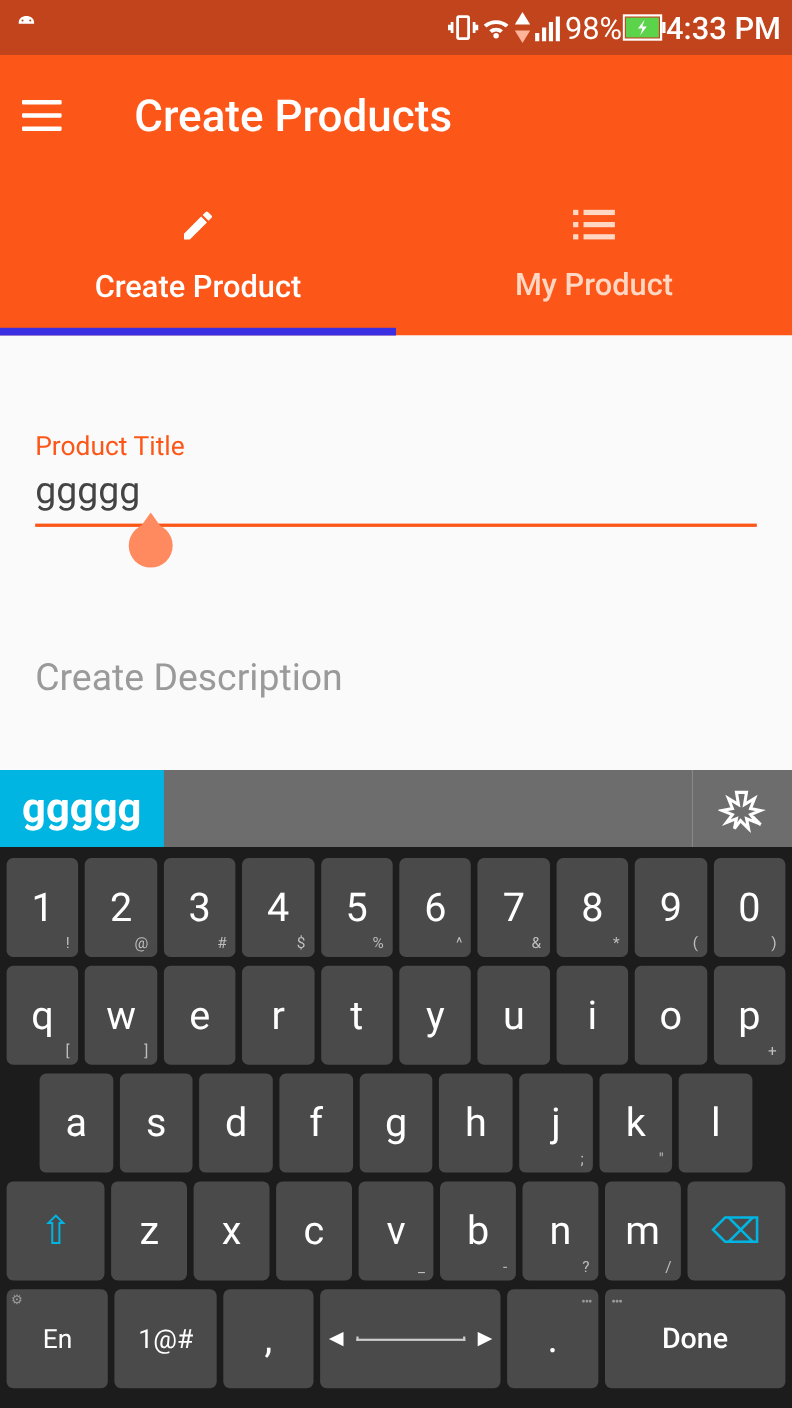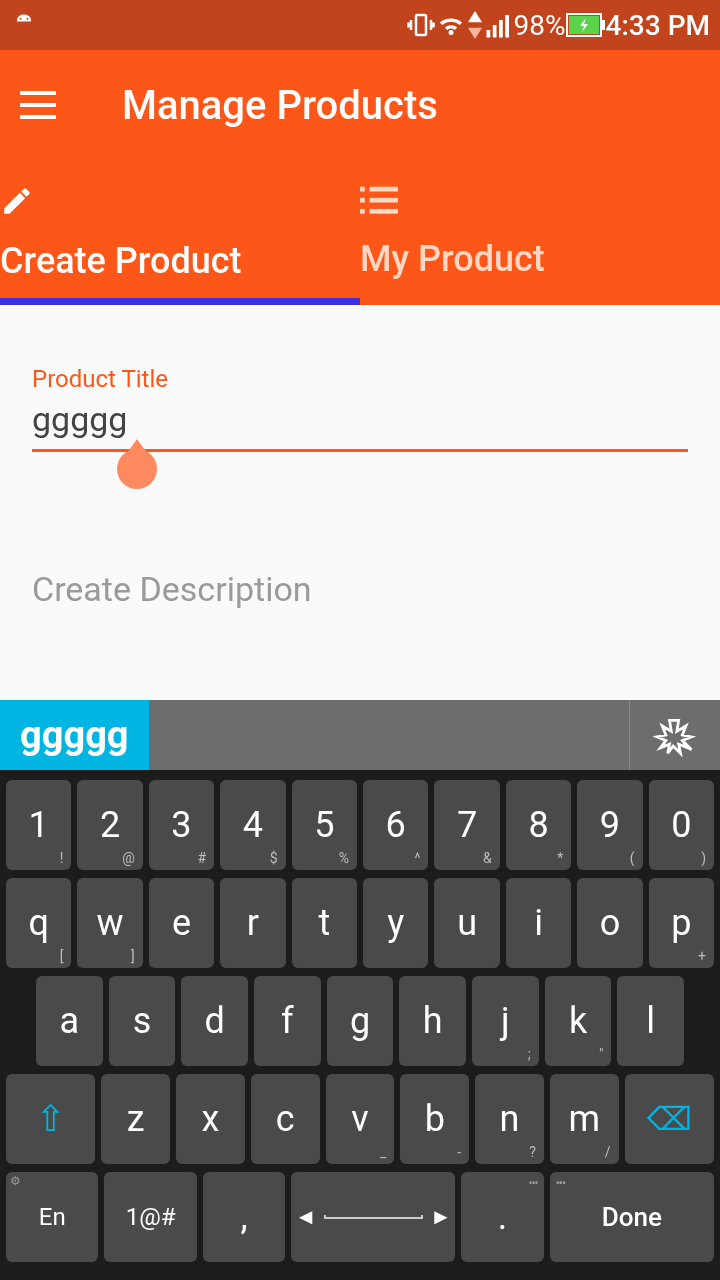--- a/index.html
+++ b/index.html
@@ -37,42 +37,42 @@
     font-size: 40px;
     font-weight: 500;
   }
 
   
   .tabs { display: flex; height: 145px; }
   .tab {
     flex: 1;
     display: flex;
     flex-direction: column;
-    align-items: flex-start;
+    align-items: center;
     justify-content: center;
     gap: 22px;
     color: #fff;
-    font-size: 36px;
+    font-size: 28px;
     font-weight: 500;
     position: relative;
   }
   .tab.inactive { color: #ffd7c3; }
   .tab.active::after {
     content: "";
     position: absolute;
     bottom: 0;
     left: 0;
     right: 0;
     height: 7px;
     background: #3a2fe2;
   }
 
   
   .content {
-    padding: 60px 32px 0;
+    padding: 87px 32px 0;
     background: #fafafa;
   }
   .field-label {
     color: #fc5619;
     font-size: 24px;
     margin-bottom: 6px;
   }
   .text-input {
     width: 100%;
     border: none;
@@ -215,21 +215,21 @@
   </div>
 </div>
 
 <div class="app-bar">
   <div class="app-bar-top">
     <div class="hamburger">
       <span></span>
         <span></span>
         <span></span>
     </div>
-    <div class="app-title">Manage Products</div>
+    <div class="app-title">Create Products</div>
   </div>
   <div class="tabs">
     <div class="tab active">
       <svg width="34" height="34" viewBox="0 0 24 24" fill="#fff">
         <path d="M3 17.25V21h3.75l11-11-3.75-3.75-11 11zM20.7 7.04a1 1 0 000-1.41l-2.34-2.34a1 1 0 00-1.41 0L15 5.24l3.75 3.75 1.95-1.95z"></path>
       </svg>
       <span>Create Product</span>
     </div>
     <div class="tab inactive">
       <svg width="38" height="30" viewBox="0 0 24 18" fill="#ffd7c3">

